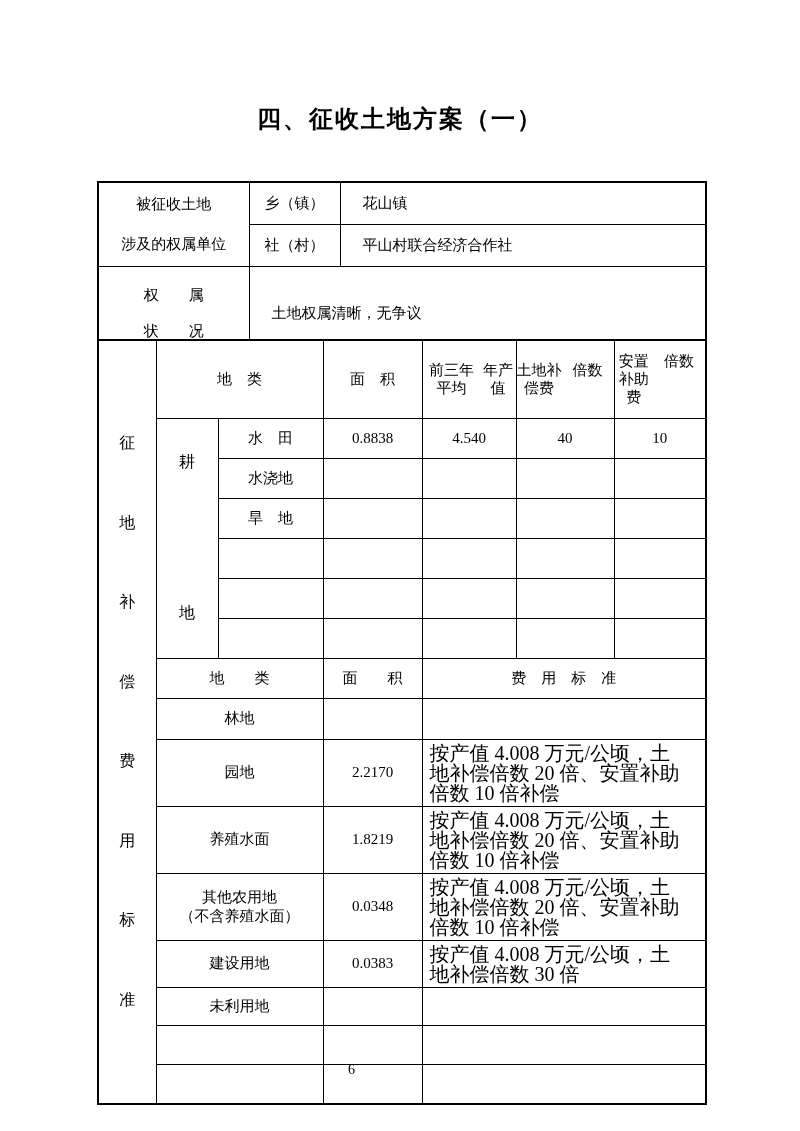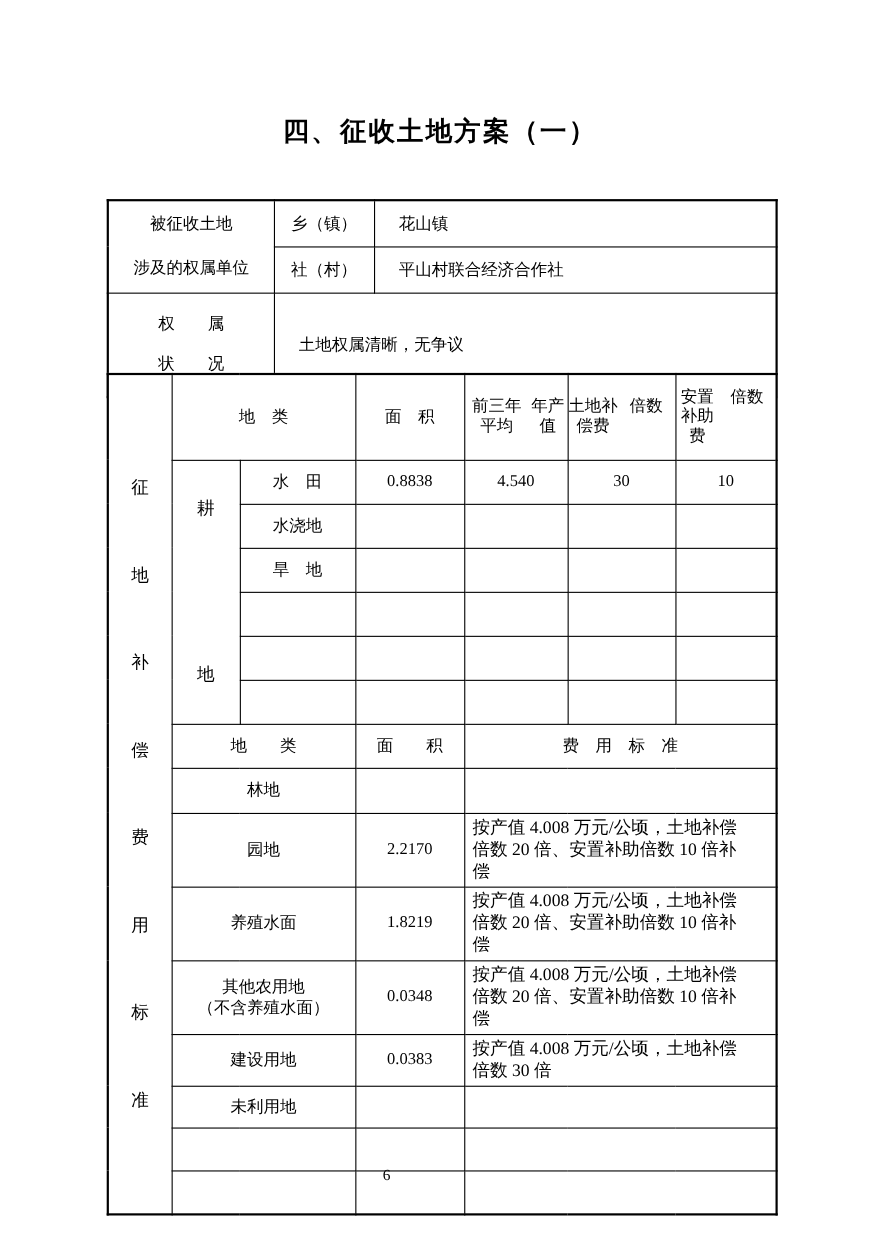--- a/index.html
+++ b/index.html
@@ -33,21 +33,21 @@
   .spread{display:flex;justify-content:space-between;padding:0 11px;}
   .side-label{
     display:flex;flex-direction:column;justify-content:space-between;align-items:center;
     height:578px;margin:0 auto;font-size:16px;
   }
   .group-label{
     display:flex;flex-direction:column;justify-content:space-between;align-items:center;
     height:172px;margin:0 auto;font-size:16px;
   }
   .std{
-    text-align:left;font-size:16px;line-height:20px;
+    text-align:left;font-size:20px;line-height:20px;
     padding:3px 24px 3px 7px;
   }
   .page-number{
     position:absolute;left:348px;top:1062px;font-size:14px;
   }
 </style>
 </head>
 <body>
 
 <div class="page">
@@ -143,21 +143,21 @@
     <tr style="height:40px">
       <td rowspan="6">
         <div class="group-label">
           <span>耕</span>
           <span>地</span>
         </div>
       </td>
       <td class="c">水　田</td>
       <td class="c">0.8838</td>
       <td class="c">4.540</td>
-      <td class="c">30</td>
+      <td class="c">40</td>
       <td class="c">10</td>
     </tr>
     <tr style="height:40px">
       <td class="c">水浇地</td>
       <td class="c"></td>
       <td class="c"></td>
       <td class="c"></td>
       <td class="c"></td>
     </tr>
     <tr style="height:40px">

